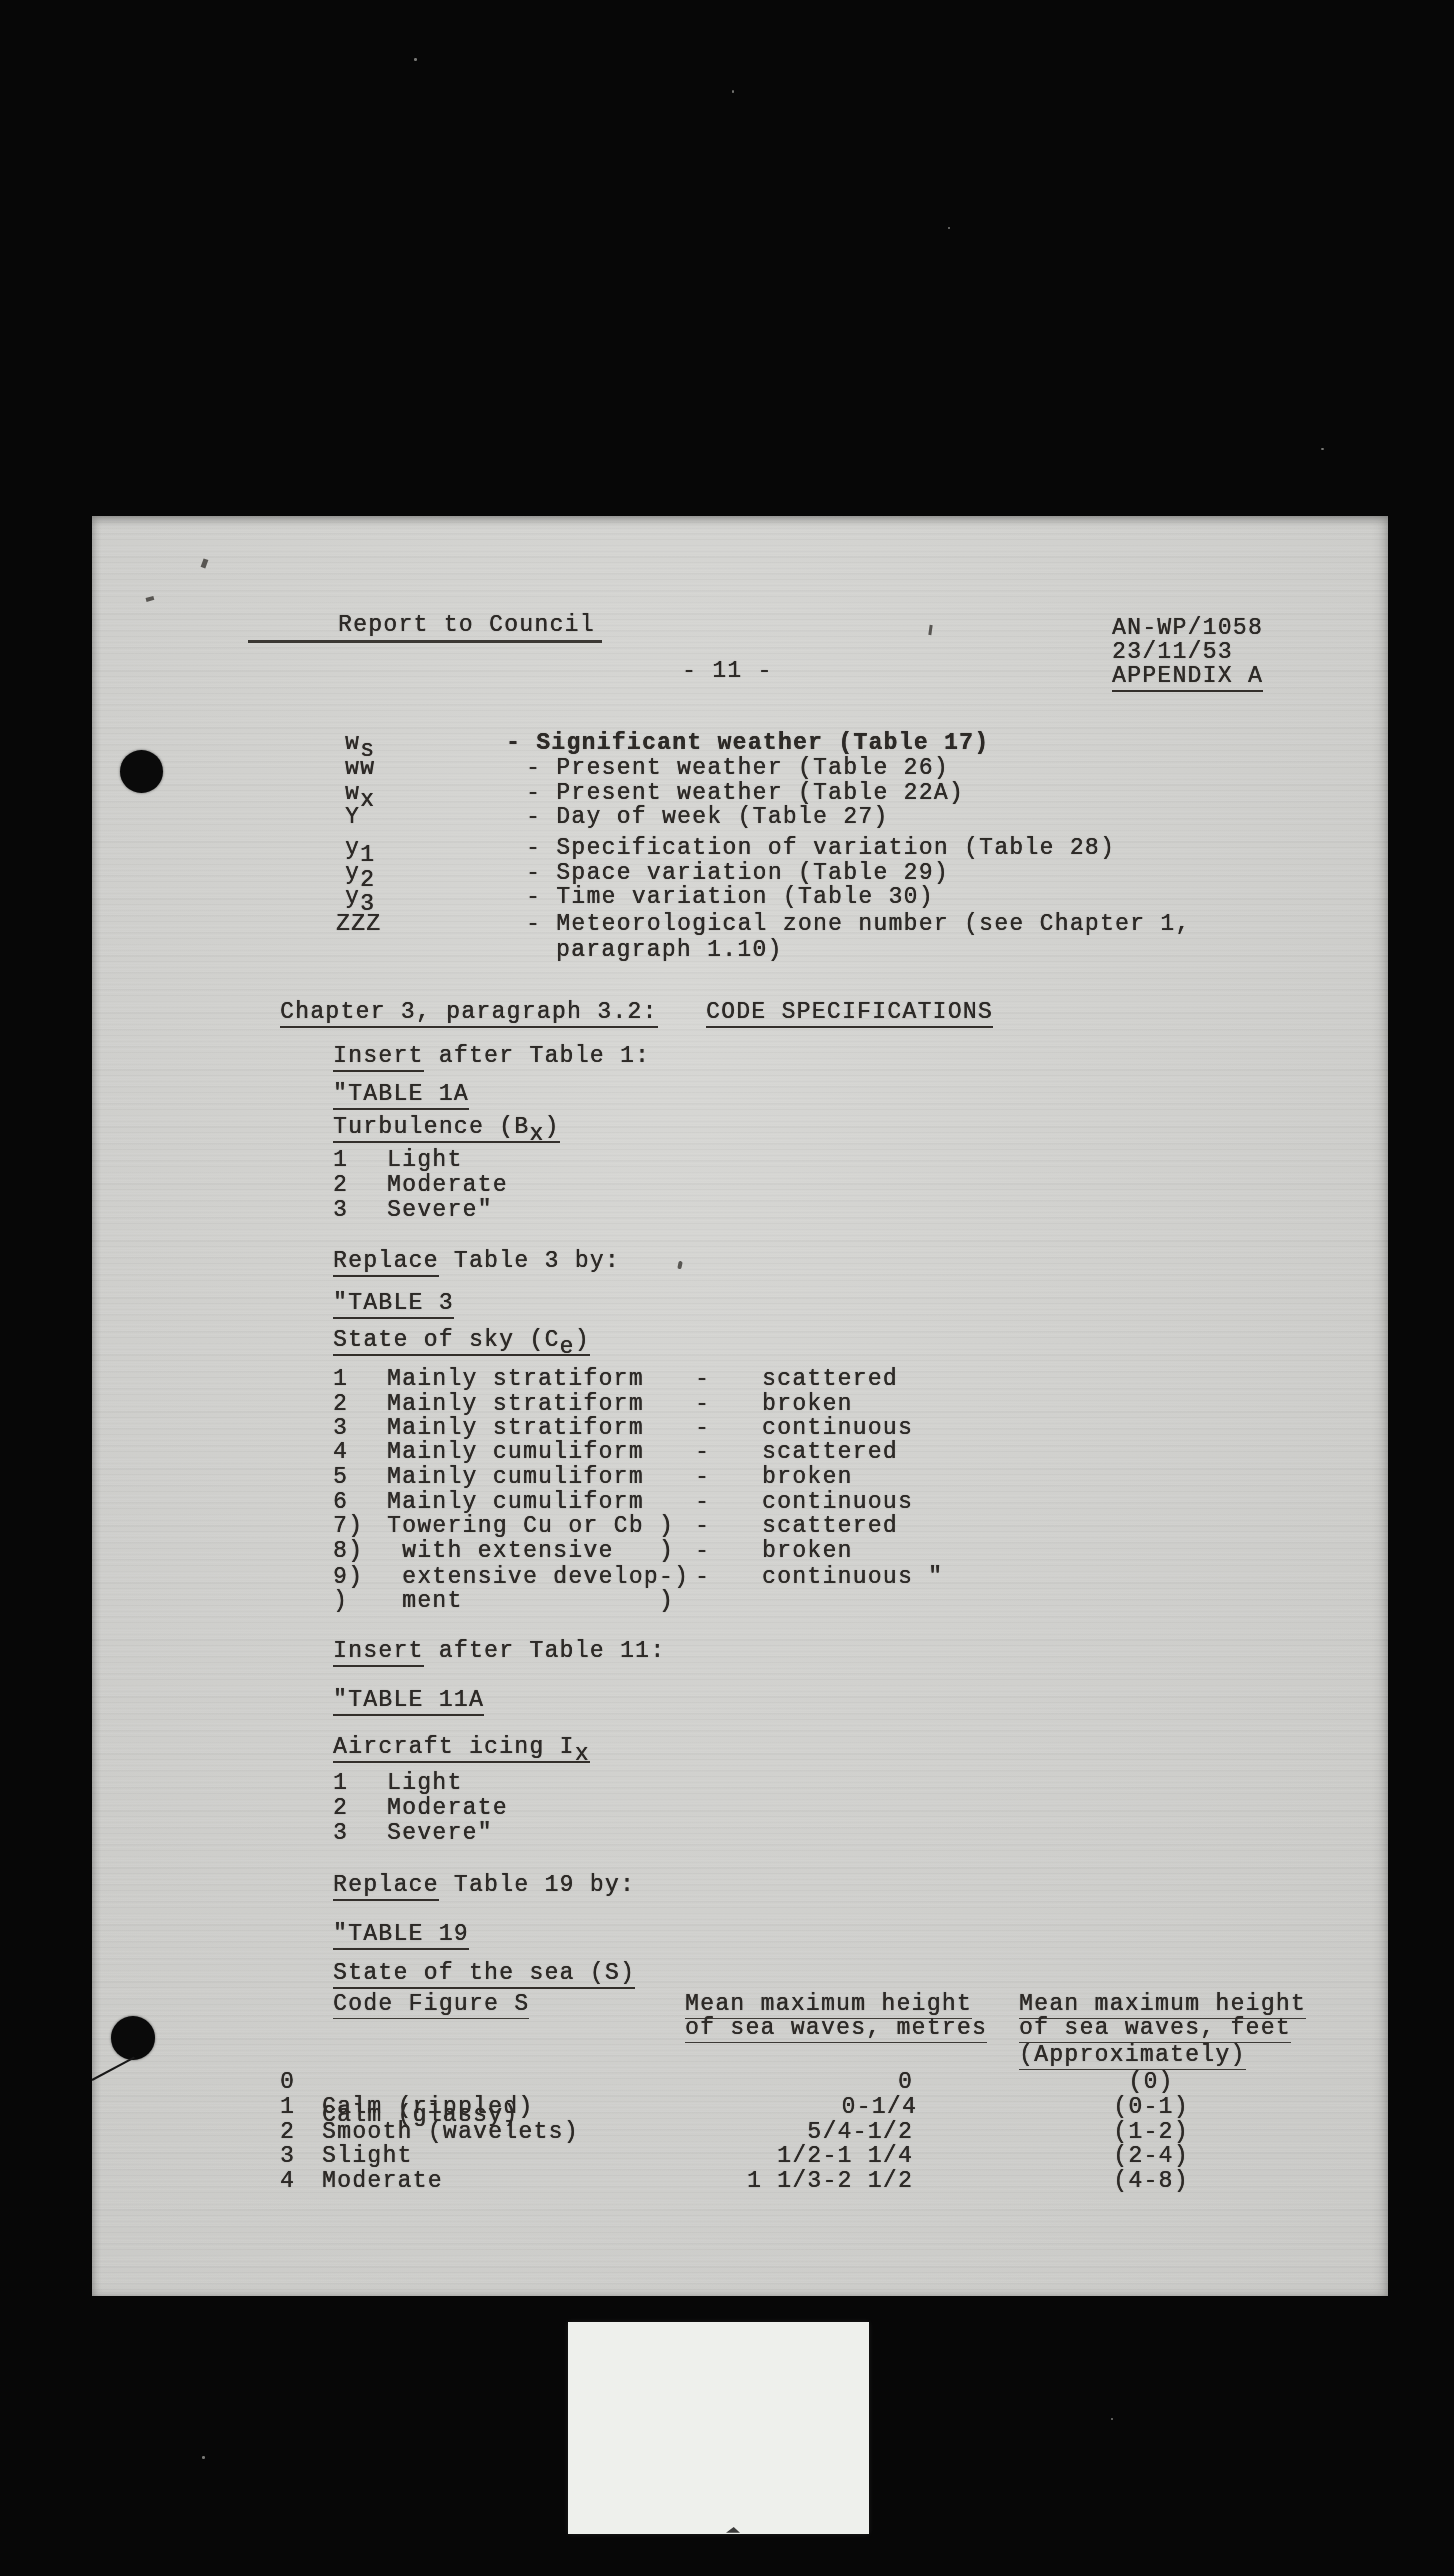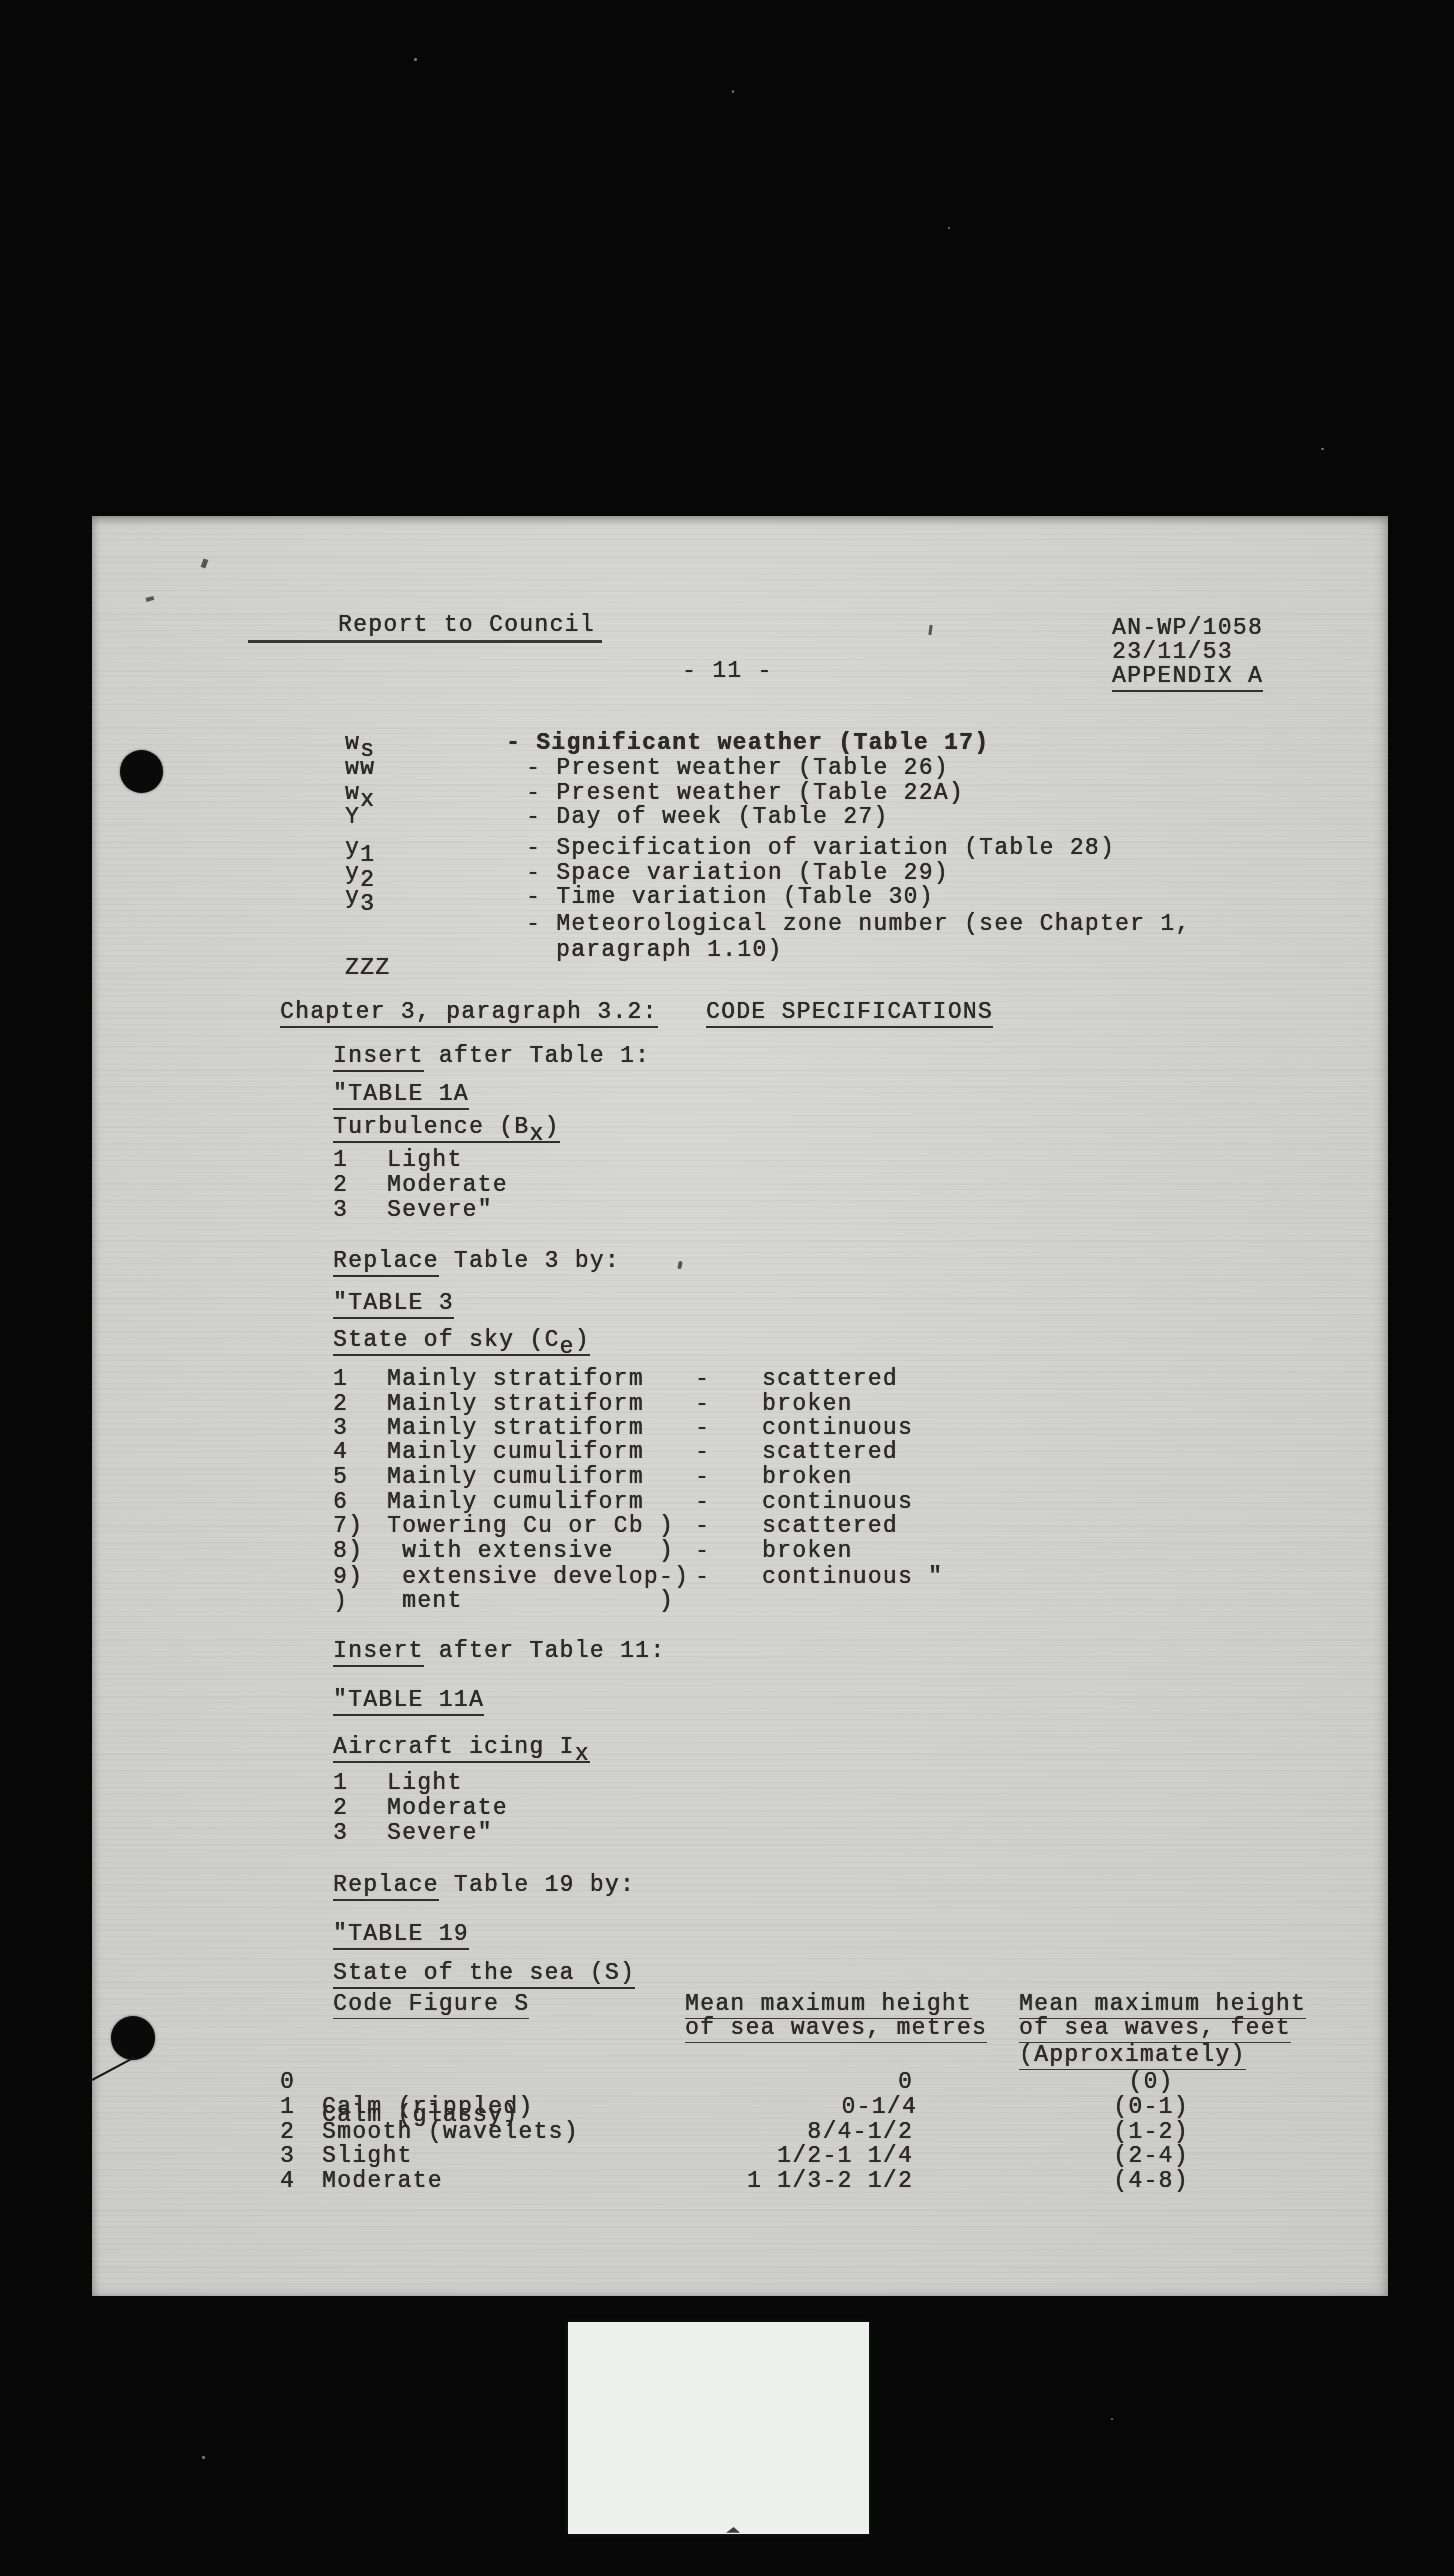--- a/index.html
+++ b/index.html
@@ -91,21 +91,21 @@
     </div>
     <div class="row" style="top:345px;">
       <span class="c" style="left:253px;"><span>y</span><span class="tsub">2</span></span>
       <span class="c" style="left:434px;">- Space variation (Table 29)</span>
     </div>
     <div class="row" style="top:369px;padding-left:20px;">
       <span class="c" style="left:253px;"><span>y</span><span class="tsub">3</span></span>
       <span class="c" style="left:434px;">- Time variation (Table 30)</span>
     </div>
     <div class="row" style="top:396px;">
-      <span class="c" style="left:253px;margin-top:44px;"><span>ZZZ</span><span class="tsub"></span></span>
+      <span class="c" style="left:244px;"><span>ZZZ</span><span class="tsub"></span></span>
       <span class="c" style="left:434px;">- Meteorological zone number (see Chapter 1,</span>
     </div>
     <div class="line" style="left:464px;top:422px;">paragraph 1.10)</div>
 
     <div class="row" style="top:484px;">
       <span class="c" style="left:188px;"><span class="u2">Chapter 3, paragraph 3.2:</span></span>
       <span class="c" style="left:603px;margin-left:11px;"><span class="u2">CODE SPECIFICATIONS</span></span>
     </div>
 
     <div class="line" style="left:241px;top:528px;"><span class="u2">Insert</span><span> after Table 1:</span></div>
@@ -228,21 +228,21 @@
     </div>
     <div class="row" style="top:1579px;">
       <span class="c" style="left:188px;">1</span>
       <span class="c" style="left:230px;">Calm (rippled)</span>
       <span class="c rt" style="left:572px;width:253px;">0-1/4</span>
       <span class="c ctr" style="left:942px;width:234px;">(0-1)</span>
     </div>
     <div class="row" style="top:1604px;">
       <span class="c" style="left:188px;">2</span>
       <span class="c" style="left:230px;">Smooth (wavelets)</span>
-      <span class="c rt" style="left:568px;width:253px;">8/4-1/2</span>
+      <span class="c rt" style="left:568px;width:253px;">5/4-1/2</span>
       <span class="c ctr" style="left:942px;width:234px;">(1-2)</span>
     </div>
     <div class="row" style="top:1628px;">
       <span class="c" style="left:188px;">3</span>
       <span class="c" style="left:230px;">Slight</span>
       <span class="c rt" style="left:568px;width:253px;">1/2-1 1/4</span>
       <span class="c ctr" style="left:942px;width:234px;">(2-4)</span>
     </div>
     <div class="row" style="top:1653px;">
       <span class="c" style="left:188px;">4</span>

